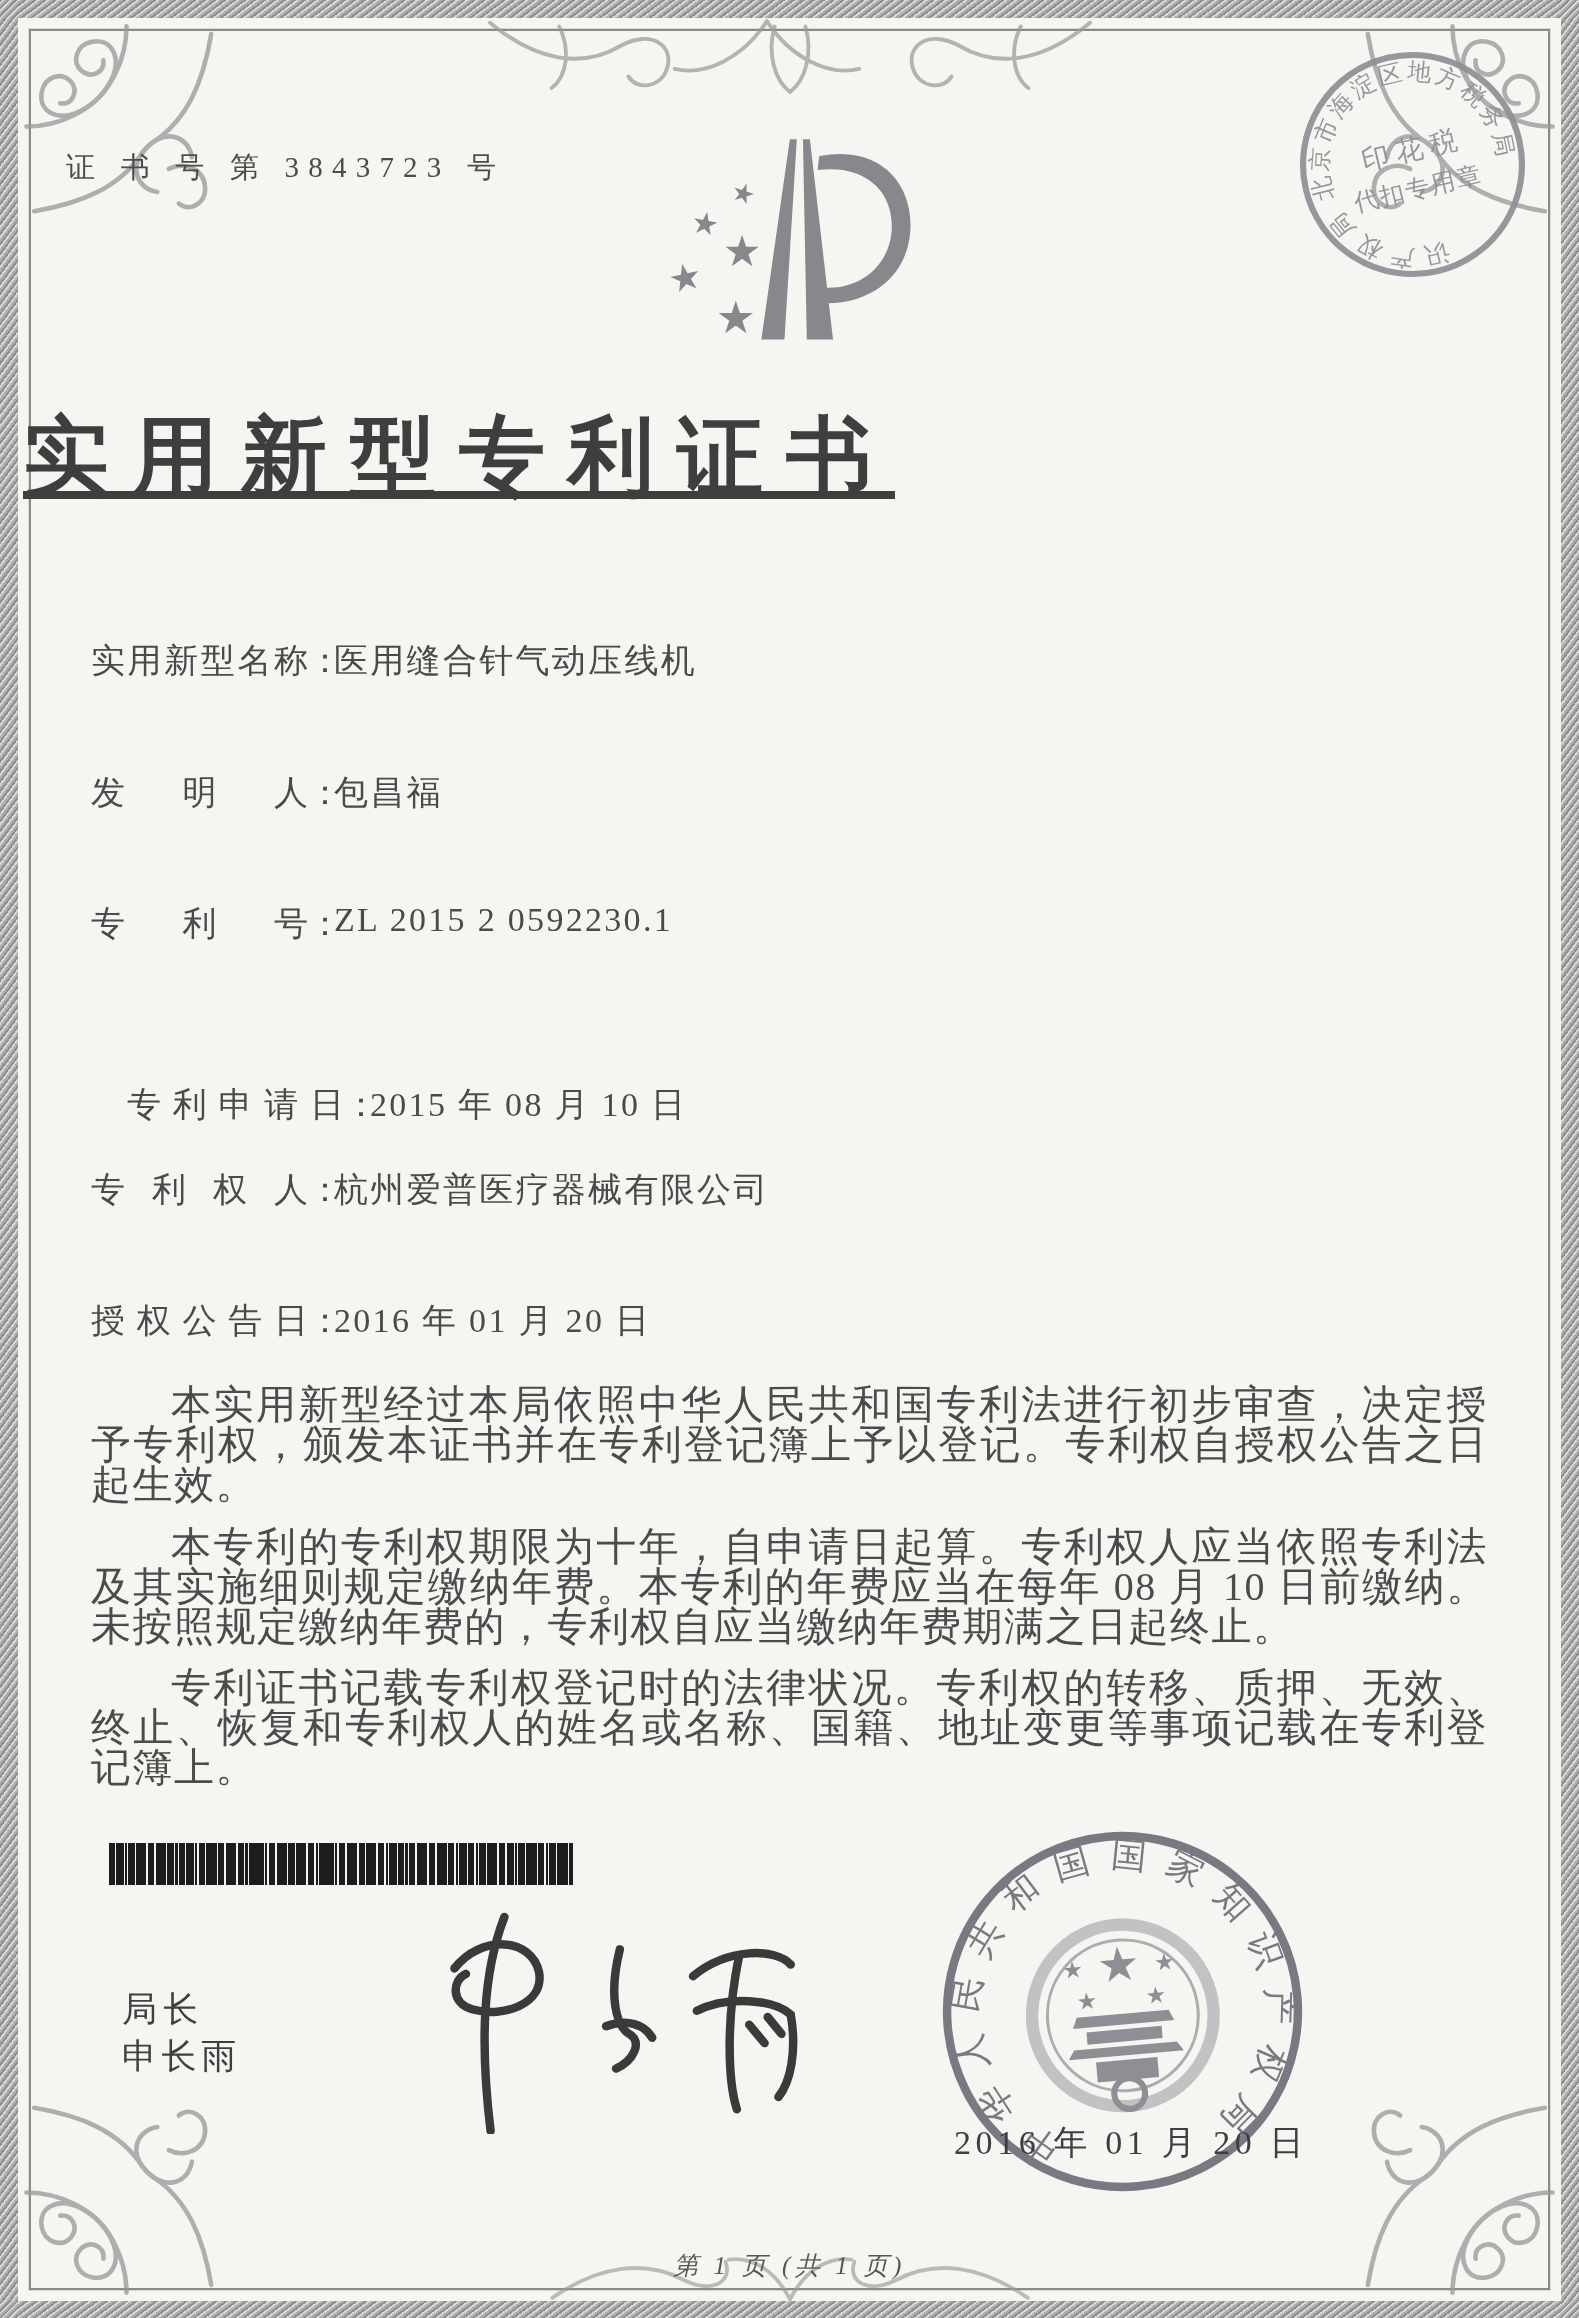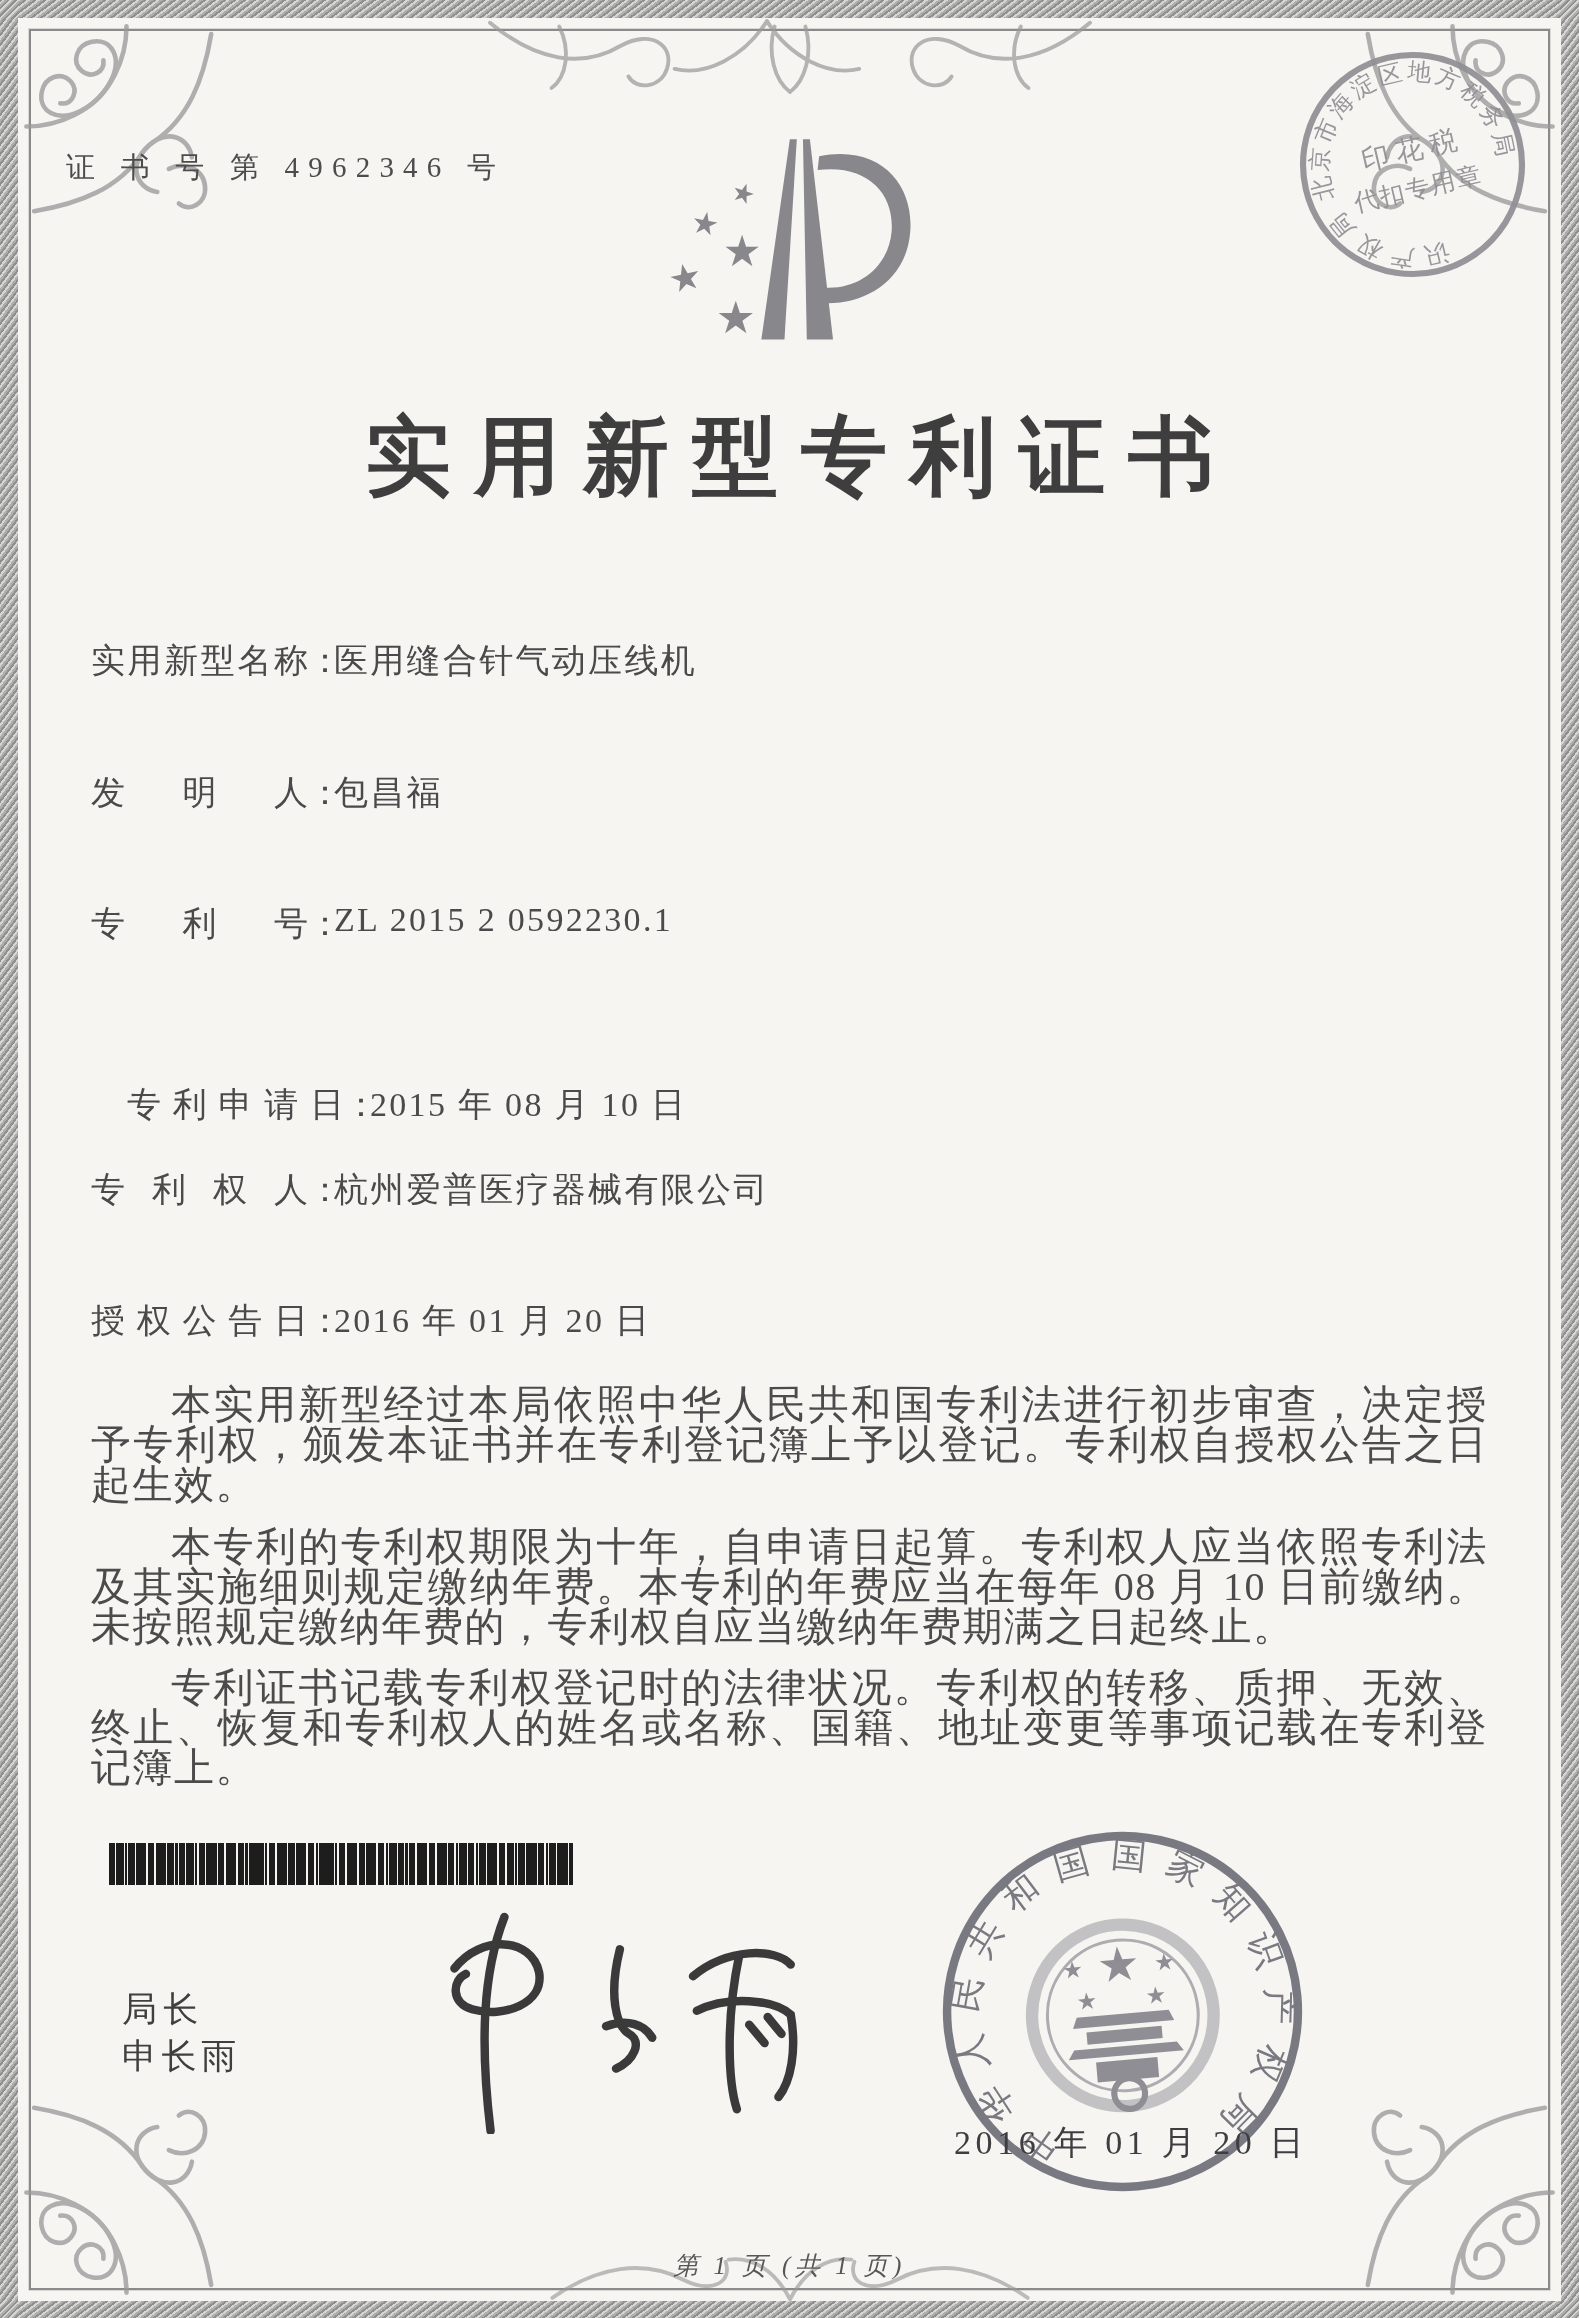--- a/index.html
+++ b/index.html
@@ -37,22 +37,22 @@
     position:absolute;left:66px;top:148px;
     font-size:29px;letter-spacing:9.2px;color:#4c4c4c;
   }
   .logo{position:absolute;left:628px;top:116px;}
   .tax-stamp{
     position:absolute;left:1293px;top:45px;width:239px;height:239px;
     transform:rotate(-13deg);opacity:.92;
   }
   .doc-title{
     position:absolute;left:0;top:399px;width:100%;
-    text-align:center;font-size:86px;font-weight:600;
-    letter-spacing:23px;color:#3e3e3e;text-indent:23px;
+    font-size:86px;font-weight:600;
+    letter-spacing:23px;color:#3e3e3e;text-indent:23px;text-decoration:underline;
   }
 
   
   .field{position:absolute;left:91px;font-size:34px;color:#4a4a4a;white-space:nowrap;}
   .field .lbl{display:inline-block;width:217px;text-align:justify;text-align-last:justify;vertical-align:top;}
   .field .colon{display:inline-block;width:26px;vertical-align:top;}
   .field .val{letter-spacing:2.3px;vertical-align:top;}
   .f1{top:638px;} .f2{top:770px;} .f3{top:901px;}
   .f4{top:1082px;margin-left:36px;} .f5{top:1167px;} .f6{top:1298px;}
 
@@ -141,21 +141,21 @@
     </g>
   </svg>
   <svg class="lace-bottom" width="539" height="69" viewBox="0 0 700 90">
     <g fill="none" stroke="#9a9a9a" stroke-width="5" stroke-linecap="round" opacity="0.9">
       <path d="M40,8 C100,50 160,58 210,32 C250,12 275,30 266,55"></path>
       <path d="M660,8 C600,50 540,58 490,32 C450,12 425,30 434,55"></path>
       <path d="M350,6 C330,45 300,62 270,58 M350,6 C370,45 400,62 430,58"></path>
     </g>
   </svg>
 
-  <div class="cert-number">证 书 号 第 4962346 号</div>
+  <div class="cert-number">证 书 号 第 3843723 号</div>
 
   <svg class="logo" width="316" height="243" viewBox="0 0 410 315">
     <g fill="#87878c">
       <text x="150" y="112" font-size="34" text-anchor="middle" transform="rotate(18 150 100)">★</text>
       <text x="100" y="153" font-size="40" text-anchor="middle" transform="rotate(10 100 140)">★</text>
       <text x="148" y="194" font-size="56" text-anchor="middle">★</text>
       <text x="74" y="226" font-size="48" text-anchor="middle" transform="rotate(-12 74 210)">★</text>
       <text x="140" y="282" font-size="58" text-anchor="middle">★</text>
       <path d="M210,30 L219,30 L203,290 L173,290 Z"></path>
       <path d="M227,30 L236,30 L266,290 L232,290 Z"></path>

